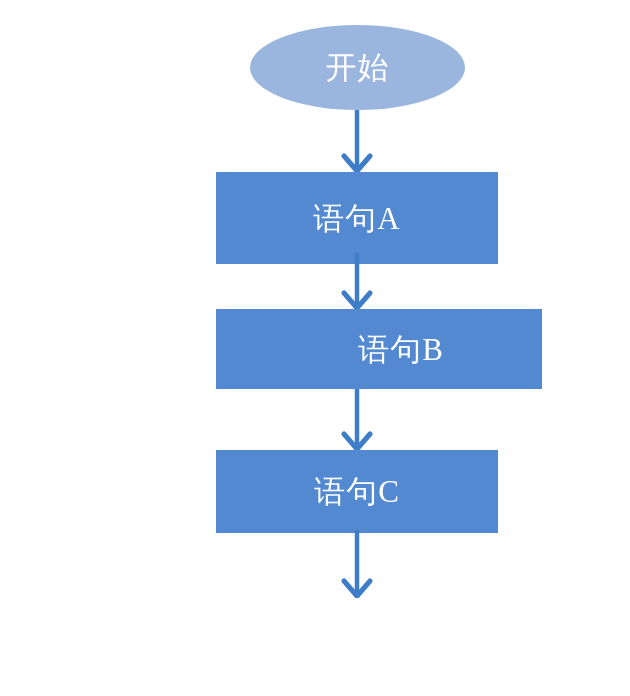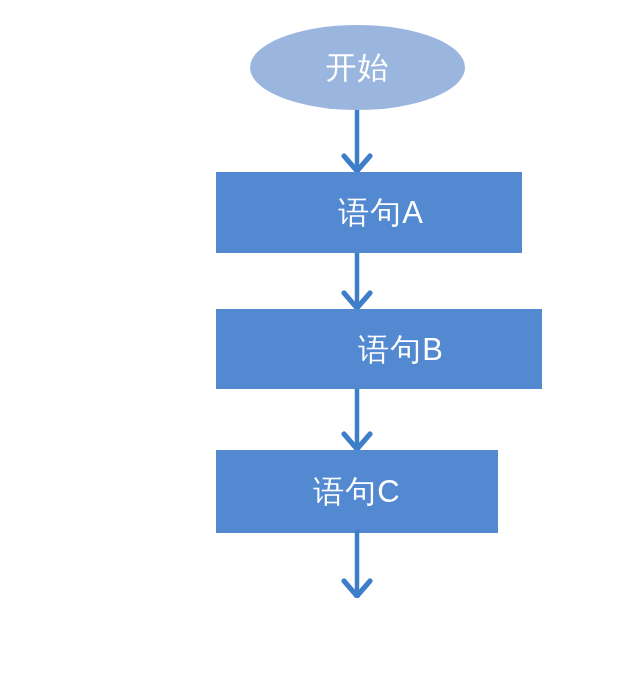--- a/index.html
+++ b/index.html
@@ -6,21 +6,21 @@
     margin: 0;
     padding: 0;
     background: #ffffff;
   }
   .canvas {
     position: relative;
     width: 630px;
     height: 696px;
     background: #ffffff;
     overflow: hidden;
-    font-family: Liberation Sans, sans-serif;
+    font-family: Liberation Serif, serif;
   }
   .node {
     position: absolute;
     display: flex;
     align-items: center;
     justify-content: center;
     color: var(--text-color, #ffffff);
     font-size: 31px;
     line-height: 1;
     letter-spacing: 1px;
@@ -28,21 +28,21 @@
   }
   .node.terminal {
     background: var(--terminal-fill, #9ab5de);
     border-radius: 50%;
   }
   .node.process {
     background: var(--process-fill, #5289d1);
   }
   
   .n-start  { left: 250px; top: 25px;  width: 215px; height: 85px; }
-  .n-a      { left: 216px; top: 172px; width: 282px; height: 81px; padding-left: 24px; }
+  .n-a      { left: 216px; top: 172px; width: 282px; height: 92px; }
   .n-b      { left: 216px; top: 309px; width: 282px; height: 80px; padding-left: 44px; }
   .n-c      { left: 216px; top: 450px; width: 282px; height: 83px; }
   .n-end    { left: 248px; top: 597px; width: 222px; height: 81px; }
 
   .edge {
     position: absolute;
     left: 339px;
     width: 36px;
   }
   .e1 { top: 110px; height: 63px; }

